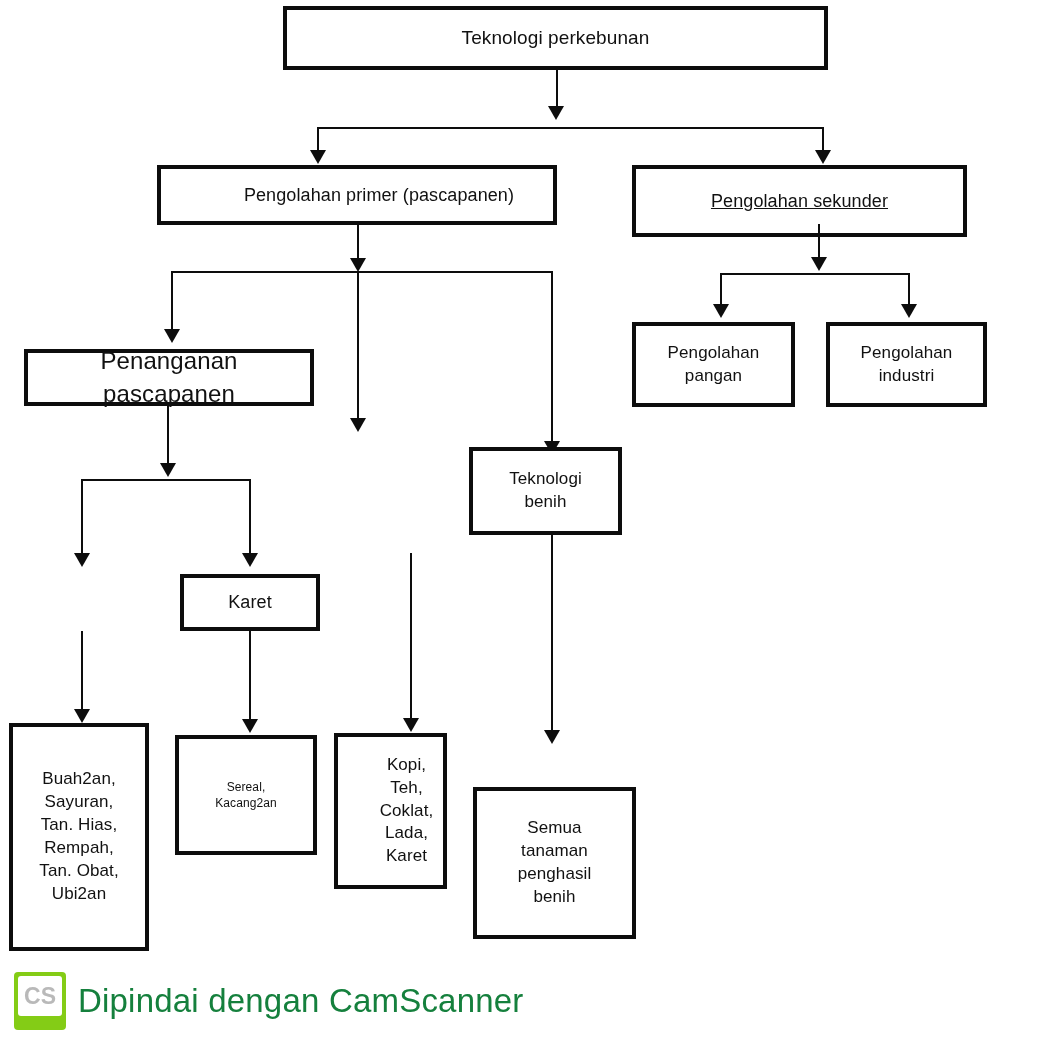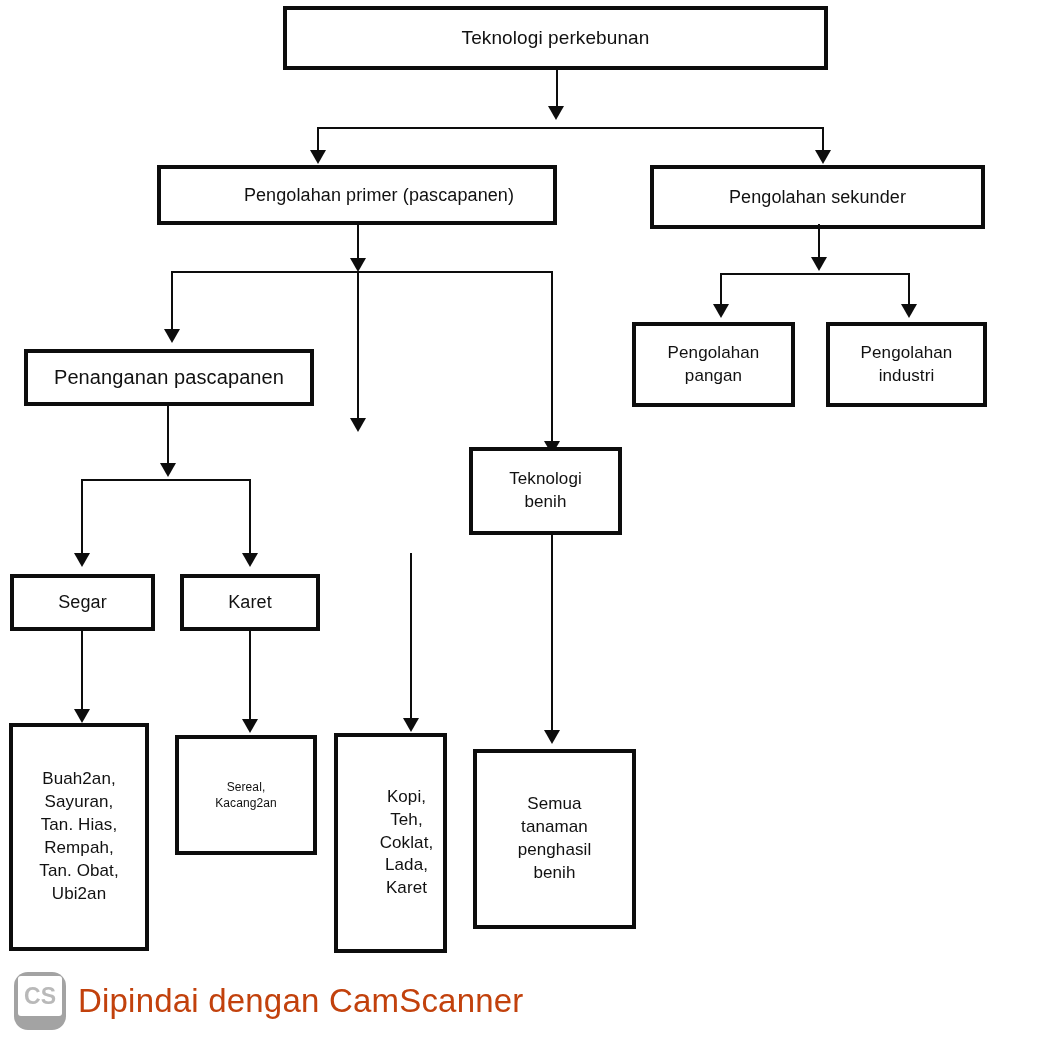--- a/index.html
+++ b/index.html
@@ -74,22 +74,22 @@
     top: 972px;
     display: flex;
     align-items: center;
     gap: 12px;
     user-select: none;
   }
   #watermark .cs-logo {
     position: relative;
     width: 52px;
     height: 58px;
-    border-radius: 14px;
-    background: #a3a3a3;
+    border-radius: 4px;
+    background: #84cc16;
     display: flex;
     align-items: flex-start;
     justify-content: center;
     overflow: hidden;
   }
   #watermark .cs-logo .cs-inner {
     margin-top: 4px;
     width: 44px;
     height: 40px;
     background: #ffffff;
@@ -97,21 +97,21 @@
     display: flex;
     align-items: center;
     justify-content: center;
     font-size: 23px;
     font-weight: bold;
     color: #b9b9b9;
     letter-spacing: 0px;
   }
   #watermark .cs-text {
     font-size: 33px;
-    color: #c2410c;
+    color: #15803d;
     letter-spacing: 0.2px;
   }
 </style>
 </head>
 <body>
 
 <div id="canvas">
 
   <div class="node thick" style="left:283px; top:6px; width:545px; height:64px; font-size:19px;">
     <span class="label">Teknologi perkebunan</span>
@@ -123,21 +123,21 @@
   <div class="hline" style="left:318px; top:127px; width:506px;"></div>
   <div class="vline" style="left:317px; top:127px; height:28px;"></div>
   <div class="arrowhead v" style="left:310px; top:150px;"></div>
   <div class="vline" style="left:822px; top:127px; height:28px;"></div>
   <div class="arrowhead v" style="left:815px; top:150px;"></div>
 
   <div class="node thick" style="left:157px; top:165px; width:400px; height:60px; font-size:18px;padding-left:44px;">
     <span class="label">Pengolahan primer (pascapanen)</span>
   </div>
 
-  <div class="node thick" style="left:650px; top:165px; width:335px; height:64px; font-size:18px;">
+  <div class="node thick" style="left:632px; top:165px; width:335px; height:72px; font-size:18px;text-decoration:underline;">
     <span class="label">Pengolahan sekunder</span>
   </div>
 
   <div class="vline" style="left:818px; top:224px; height:38px;"></div>
   <div class="arrowhead v" style="left:811px; top:257px;"></div>
   <div class="hline" style="left:721px; top:273px; width:189px;"></div>
   <div class="vline" style="left:720px; top:273px; height:36px;"></div>
   <div class="arrowhead v" style="left:713px; top:304px;"></div>
   <div class="vline" style="left:908px; top:273px; height:36px;"></div>
   <div class="arrowhead v" style="left:901px; top:304px;"></div>
@@ -157,41 +157,38 @@
 
   <div class="vline" style="left:171px; top:271px; height:63px;"></div>
   <div class="arrowhead v" style="left:164px; top:329px;"></div>
 
   <div class="vline" style="left:357px; top:271px; height:152px;"></div>
   <div class="arrowhead v" style="left:350px; top:418px;"></div>
 
   <div class="vline" style="left:551px; top:271px; height:176px;"></div>
   <div class="arrowhead v" style="left:544px; top:441px;"></div>
 
-  <div class="node thick" style="left:24px; top:349px; width:290px; height:57px; font-size:20px;">
+  <div class="node thick" style="left:24px; top:349px; width:290px; height:57px; font-size:24px;">
     <span class="label">Penanganan pascapanen</span>
   </div>
 
 
   <div class="node thick" style="left:469px; top:447px; width:153px; height:88px; font-size:17px;">
     <span class="label">Teknologi
 benih</span>
   </div>
 
   <div class="vline" style="left:167px; top:406px; height:63px;"></div>
   <div class="arrowhead v" style="left:160px; top:463px;"></div>
   <div class="hline" style="left:82px; top:479px; width:168px;"></div>
   <div class="vline" style="left:81px; top:479px; height:80px;"></div>
   <div class="arrowhead v" style="left:74px; top:553px;"></div>
   <div class="vline" style="left:249px; top:479px; height:80px;"></div>
   <div class="arrowhead v" style="left:242px; top:553px;"></div>
 
-  <div class="node thick" style="left:10px; top:574px; width:145px; height:57px; font-size:18px;">
-    <span class="label">Segar</span>
-  </div>
   <div class="node thick" style="left:180px; top:574px; width:140px; height:57px; font-size:18px;">
     <span class="label">Karet</span>
   </div>
 
   <div class="vline" style="left:81px; top:631px; height:86px;"></div>
   <div class="arrowhead v" style="left:74px; top:709px;"></div>
 
   <div class="vline" style="left:249px; top:631px; height:96px;"></div>
   <div class="arrowhead v" style="left:242px; top:719px;"></div>
 
@@ -208,29 +205,29 @@
 Rempah,
 Tan. Obat,
 Ubi2an</span>
   </div>
 
   <div class="node thick" style="left:175px; top:735px; width:142px; height:120px; font-size:12px;">
     <span class="label">Sereal,
 Kacang2an</span>
   </div>
 
-  <div class="node thick" style="left:334px; top:733px; width:113px; height:220px; font-size:17px;padding-left:32px;">
+  <div class="node thick" style="left:334px; top:733px; width:113px; height:156px; font-size:17px;padding-left:32px;">
     <span class="label">Kopi,
 Teh,
 Coklat,
 Lada,
 Karet</span>
   </div>
 
-  <div class="node thick" style="left:473px; top:749px; width:163px; height:180px; font-size:17px;">
+  <div class="node thick" style="left:473px; top:787px; width:163px; height:152px; font-size:17px;">
     <span class="label">Semua
 tanaman
 penghasil
 benih</span>
   </div>
 
   <div id="watermark">
     <div class="cs-logo">
       <div class="cs-inner">CS</div>
     </div>

